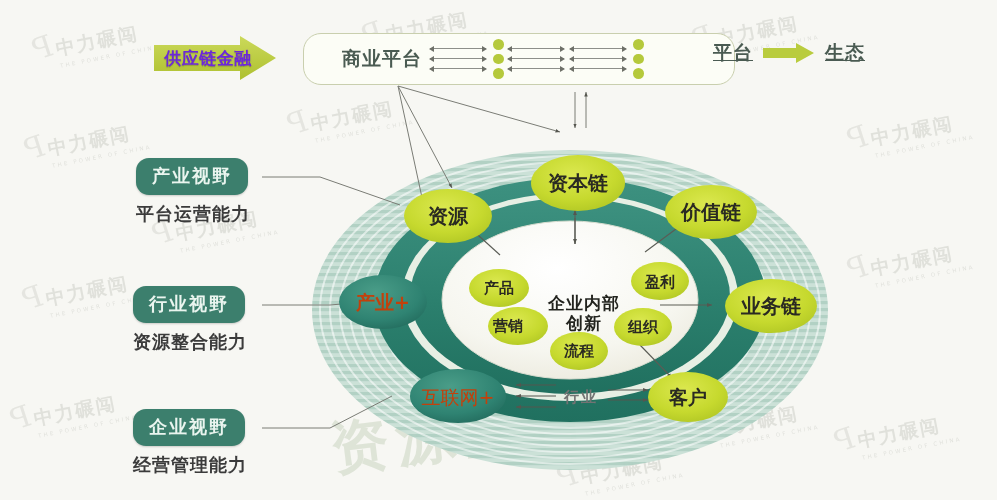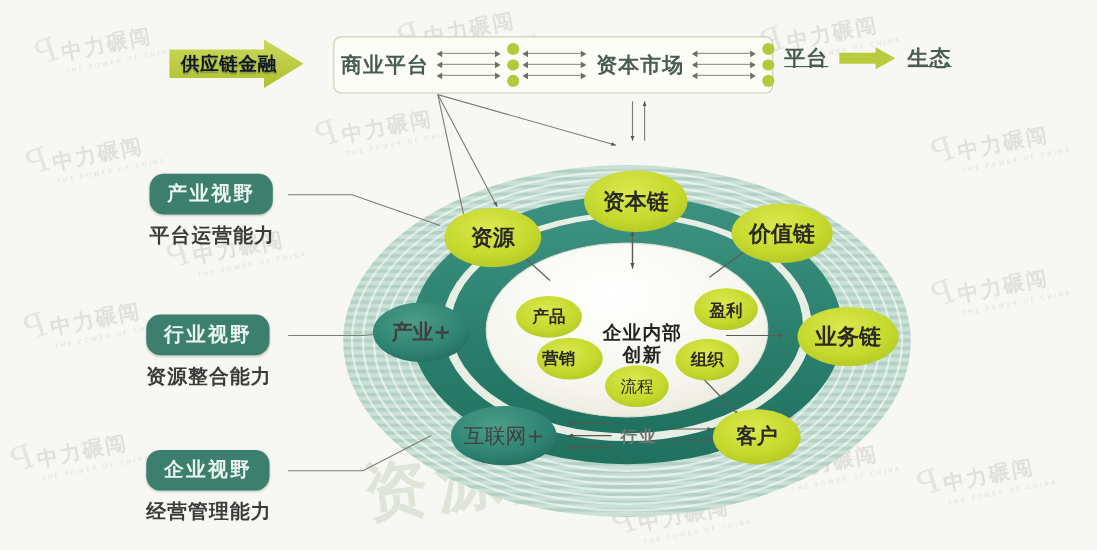--- a/index.html
+++ b/index.html
@@ -37,31 +37,31 @@
     font-family:"DejaVu Sans","Liberation Sans",sans-serif;
   }
 
   
   .arrow-supply{
     position:absolute;left:152px;top:34px;width:126px;height:48px;z-index:20;
   }
   .arrow-supply svg{display:block;}
   .arrow-supply .lbl{
     position:absolute;left:8px;top:13px;width:96px;text-align:center;
-    font-size:17px;font-weight:700;color:#0f172a;
+    font-size:17px;font-weight:700;color:#6d28d9;
     text-shadow:0 1px 1px rgba(120,130,60,.65);
     letter-spacing:.5px;
   }
 
   .topbox{
     position:absolute;left:303px;top:33px;width:398px;height:50px;
-    border:1.6px solid #c9cfae;border-radius:7px;
+    border:1.6px solid #c9cfae;border-radius:18px;
     background:#fcfdf6;
     z-index:20;
-    display:flex;align-items:center;
+    display:flex;align-items:center;padding-left:32px;
   }
   .topbox .t{
     font-size:19px;font-weight:700;color:#4a5b52;letter-spacing:1px;
     padding:0 6px;white-space:nowrap;
   }
   .arrgrp{width:62px;height:34px;position:relative;flex:0 0 auto;}
   .arrgrp .ln{position:absolute;left:2px;width:56px;height:1px;background:#8d8f8a;}
   .arrgrp .ln:nth-child(1){top:6px;}
   .arrgrp .ln:nth-child(2){top:16px;}
   .arrgrp .ln:nth-child(3){top:26px;}
@@ -96,21 +96,21 @@
   
   #diagram{position:absolute;left:0;top:0;width:997px;height:500px;z-index:10;}
 
   
   .node{
     position:absolute;z-index:16;
     display:flex;align-items:center;justify-content:center;
     text-align:center;white-space:nowrap;pointer-events:auto;
   }
   .node.lime{color:#2a2a22;}
-  .node.teal{color:#404040;}
+  .node.teal{color:#c2410c;}
   .node span{display:block;line-height:1.1;}
 
   .center-title{
     position:absolute;z-index:17;text-align:center;
     font-size:17px;font-weight:700;color:#23241f;line-height:1.15;
     letter-spacing:1px;white-space:nowrap;margin-top:36px;
   }
   .hangye{
     position:absolute;z-index:17;font-size:15px;font-weight:700;color:#737373;
     letter-spacing:2px;
@@ -294,21 +294,20 @@
       <i></i>
       <i></i>
     </div>
 
     <div class="arrgrp">
       <div class="ln"></div>
         <div class="ln"></div>
         <div class="ln"></div>
     </div>
 
-    <div class="t">资本市场</div>
 
     <div class="arrgrp">
       <div class="ln"></div>
         <div class="ln"></div>
         <div class="ln"></div>
     </div>
 
     <div class="dots">
       <i></i>
       <i></i>
@@ -378,21 +377,21 @@
     </div>
 
   <div class="node lime" style="left:488px;top:314px;width:40px;height:24px;font-size:15px;font-weight:700;">
     <span>营销</span>
     </div>
 
   <div class="node lime" style="left:614px;top:315px;width:58px;height:24px;font-size:15px;font-weight:700;text-align:right;">
     <span>组织</span>
     </div>
 
-  <div class="node lime" style="left:550px;top:339px;width:58px;height:24px;font-size:15px;font-weight:400;">
+  <div class="node lime" style="left:550px;top:339px;width:58px;height:24px;font-size:15px;font-weight:700;">
     <span>流程</span>
     </div>
 
   <div class="center-title" style="left:524px;top:258px;width:120px;">
     <span>企业内部</span><br>
     <span>创新</span>
   </div>
 
   <div class="hangye" style="left:564px;top:388px;">行业</div>
 

